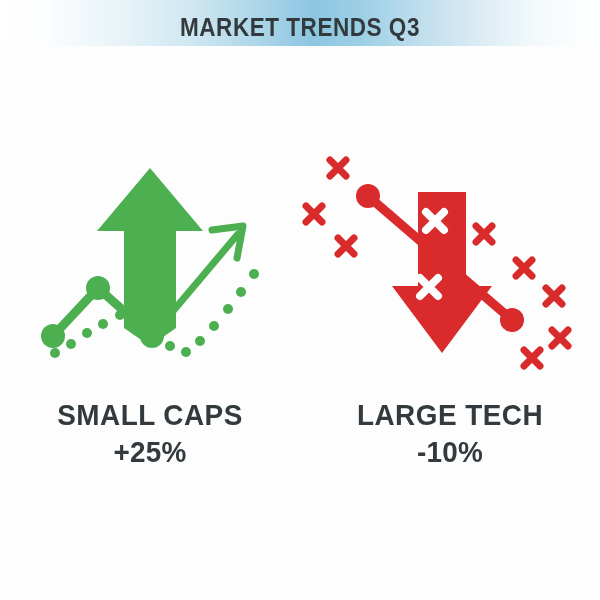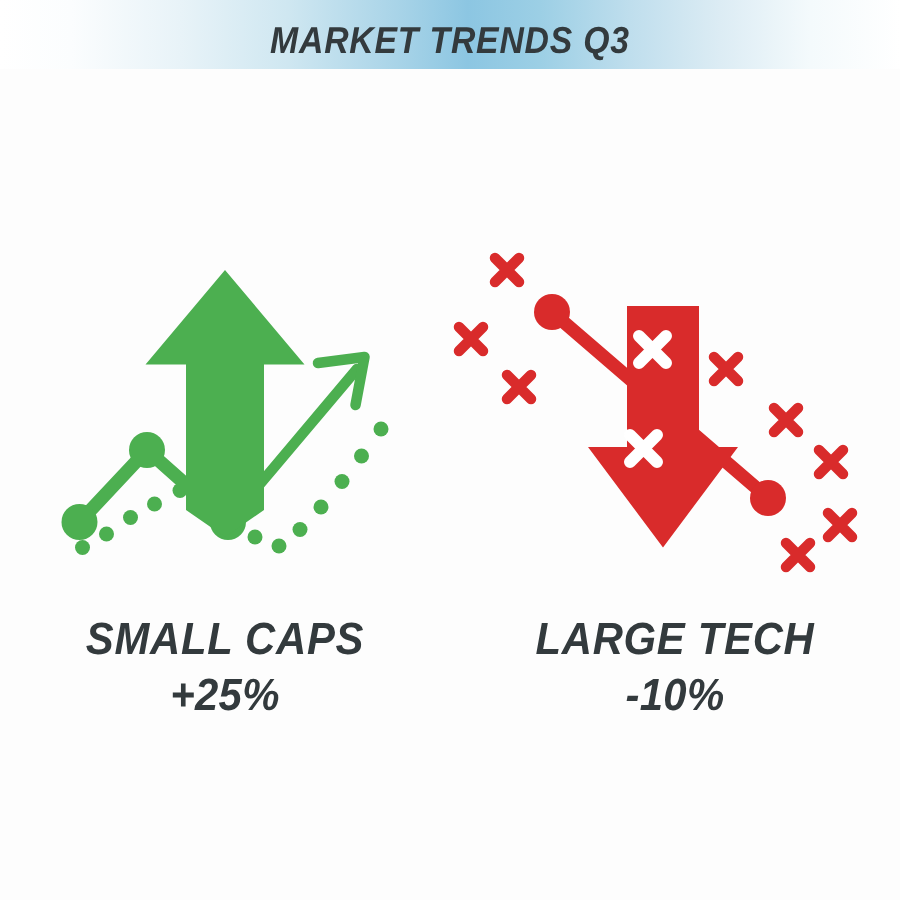--- a/index.html
+++ b/index.html
@@ -11,21 +11,20 @@
     height: 600px;
     background: #fdfdfd;
     font-family: "Liberation Sans", sans-serif;
     overflow: hidden;
   }
   #stage {
     position: relative;
     width: 600px;
     height: 600px;
     background: #fdfdfd;
-    font-style: italic;
   }
 
   
   #header-band {
     position: absolute;
     left: 0;
     top: 0;
     width: 600px;
     height: 46px;
     background: linear-gradient(to right,
@@ -53,21 +52,21 @@
     letter-spacing: 0.6px;
     color: #333a3d;
     transform: scaleX(0.90);
     transform-origin: center top;
     white-space: nowrap;
   }
 
   
   .panel {
     position: absolute;
-    top: 160px;
+    top: 148px;
     width: 300px;
     height: 340px;
     padding-left: 16px;
   }
   #panel-small-caps { left: 0; }
   #panel-large-tech { left: 300px; }
 
   .icon-wrap {
     position: absolute;
     left: 0;

